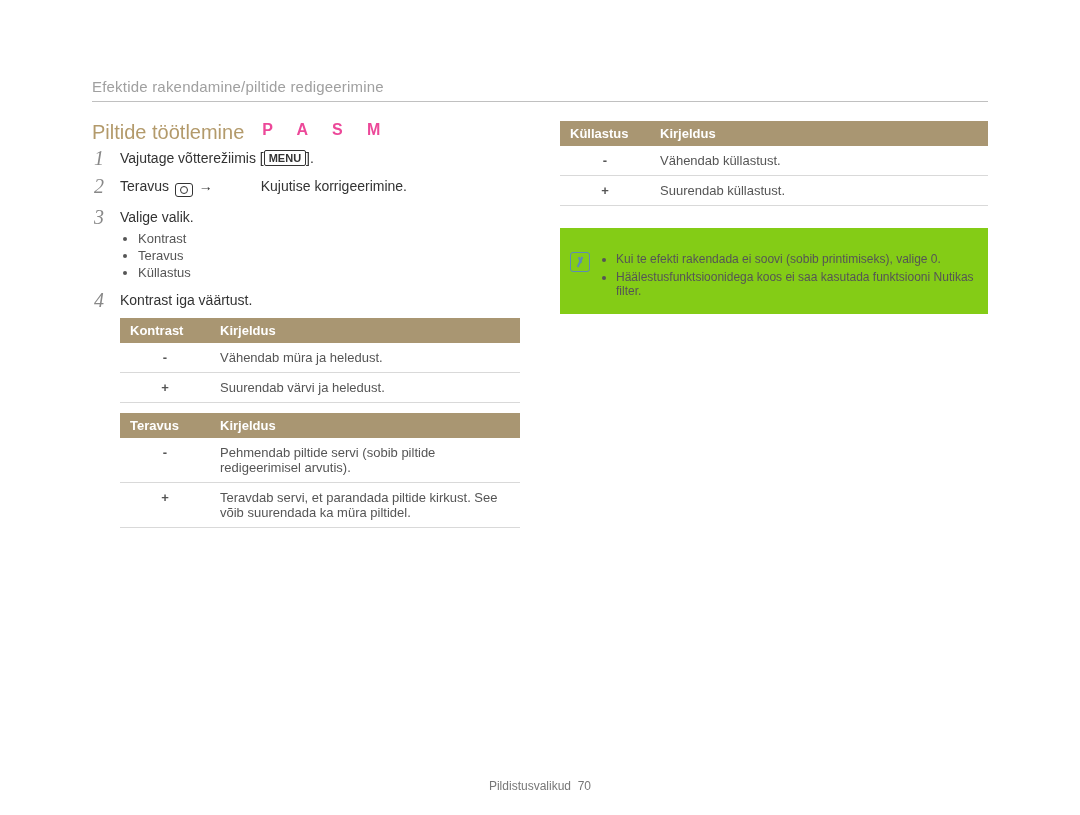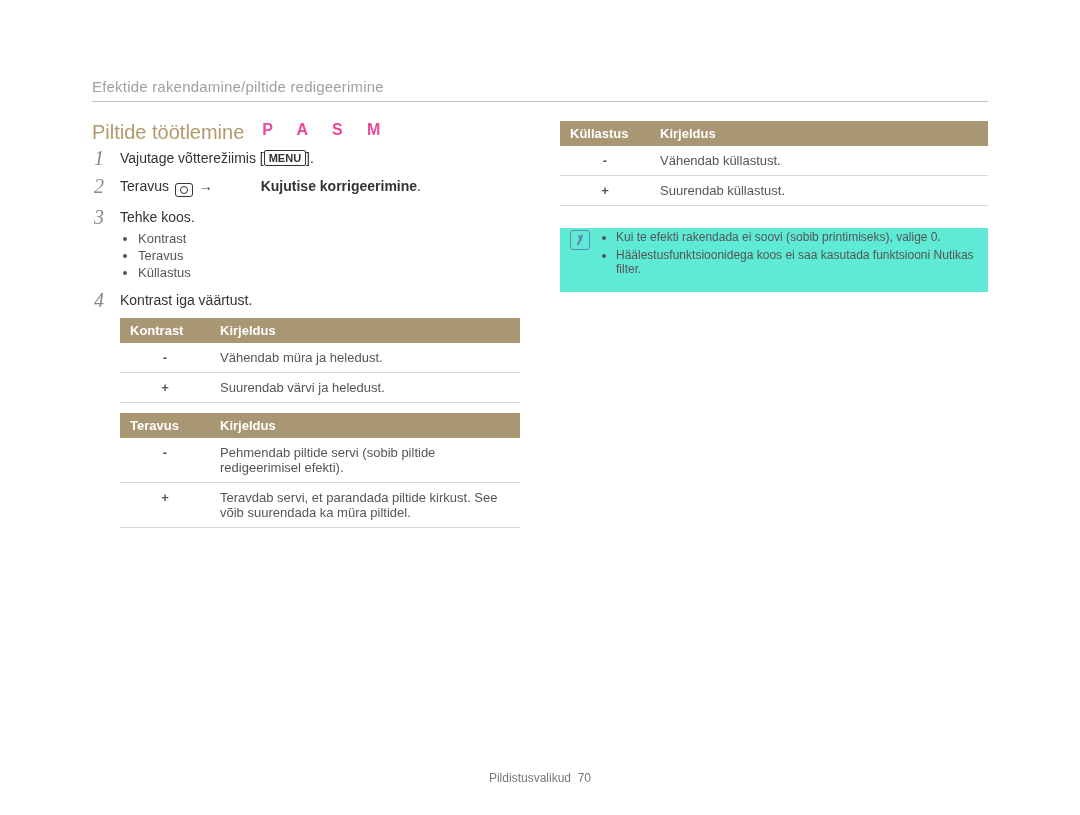--- a/index.html
+++ b/index.html
@@ -96,21 +96,21 @@
     align-items: center;
     justify-content: center;
   }
   .cam-icon::after {
     content: "";
     width: 6px;
     height: 6px;
     border: 1.5px solid #333;
     border-radius: 50%;
   }
-  .bold { font-weight: bold; padding-left: 44px; }
+  .bold { font-weight: normal; padding-left: 44px; }
   ul.sub-bullets {
     list-style: disc;
     padding-left: 18px;
     margin: 6px 0 0 0;
     font-size: 13px;
     color: #555;
   }
   ul.sub-bullets li { margin: 2px 0; }
 
   table.vtable {
@@ -130,22 +130,22 @@
   table.vtable td {
     padding: 7px 10px;
     border-bottom: 1px solid #d9d9d9;
     color: #555;
     vertical-align: top;
   }
   table.vtable td:first-child { text-align: center; font-weight: bold; }
 
   .note-box {
     display: flex;
-    background: #5eead4;
-    padding: 2px 14px 12px 10px;
+    background: #84cc16;
+    padding: 24px 14px 12px 10px;
     margin-top: 22px;
     gap: 10px;
     font-size: 12px;
     color: #555;
   }
   .note-icon {
     width: 20px;
     height: 20px;
     flex: 0 0 20px;
     border: 1.5px solid #5d8ab8;
@@ -166,21 +166,21 @@
   .note-icon::before { transform: translate(-50%, -50%) rotate(25deg); }
   .note-icon::after  { transform: translate(-50%, -50%) rotate(-25deg); height: 6px; top: 40%; }
   .note-box ul {
     margin: 0;
     padding-left: 16px;
   }
   .note-box ul li { margin-bottom: 4px; }
 
   .footer {
     position: absolute;
-    bottom: 30px;
+    bottom: 22px;
     left: 0;
     width: 100%;
     text-align: center;
     font-size: 12px;
     color: #777;
   }
 </style>
 </head>
 <body>
 
@@ -200,21 +200,21 @@
 
       <li>
         <span>Vajutage võtterežiimis [</span><span class="menu-key">MENU</span><span>].</span>
       </li>
 
       <li>
         <span>Teravus </span><span class="cam-icon"></span><span> → </span><span class="bold">Kujutise korrigeerimine</span><span>.</span>
       </li>
 
       <li>
-        <span>Tehke koos.</span>
+        <span>Valige valik.</span>
         <ul class="sub-bullets">
           <li>Kontrast</li>
           <li>Teravus</li>
           <li>Küllastus</li>
         </ul>
       </li>
 
       <li>
         <span>Kontrast iga väärtust.</span>
 
@@ -236,21 +236,21 @@
           </table>
 
         <table class="vtable">
           <tbody>
               <tr>
             <th>Teravus</th>
             <th>Kirjeldus</th>
           </tr>
           <tr>
             <td>-</td>
-            <td>Pehmendab piltide servi (sobib piltide redigeerimisel efekti).</td>
+            <td>Pehmendab piltide servi (sobib piltide redigeerimisel arvutis).</td>
           </tr>
           <tr>
             <td>+</td>
             <td>Teravdab servi, et parandada piltide kirkust. See võib suurendada ka müra piltidel.</td>
           </tr>
         </tbody>
           </table>
 
       </li>
     </ol>

